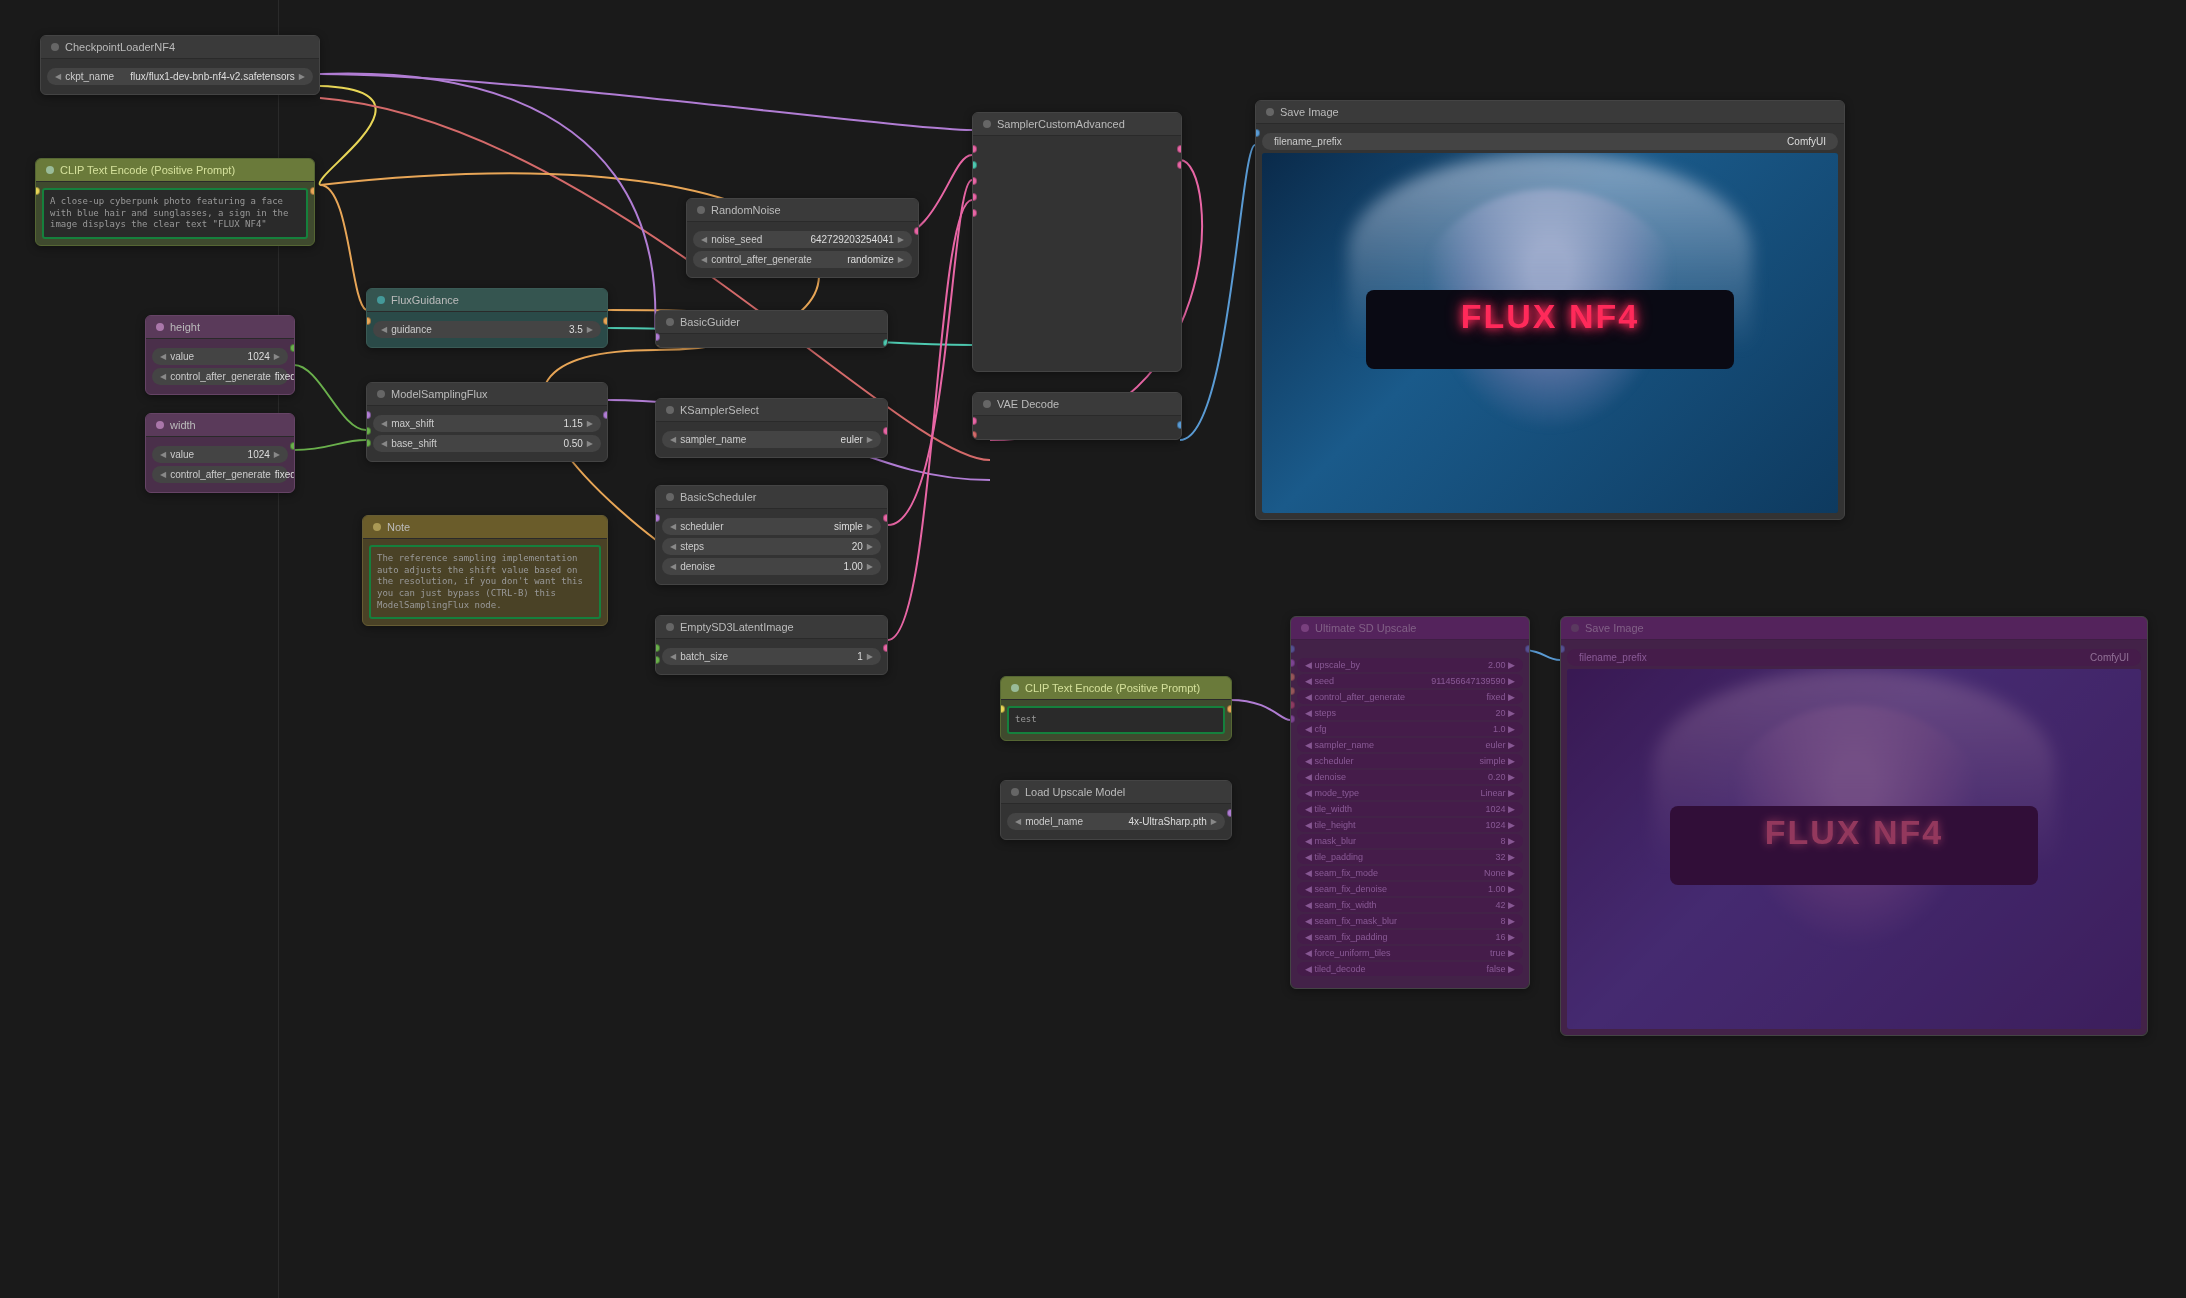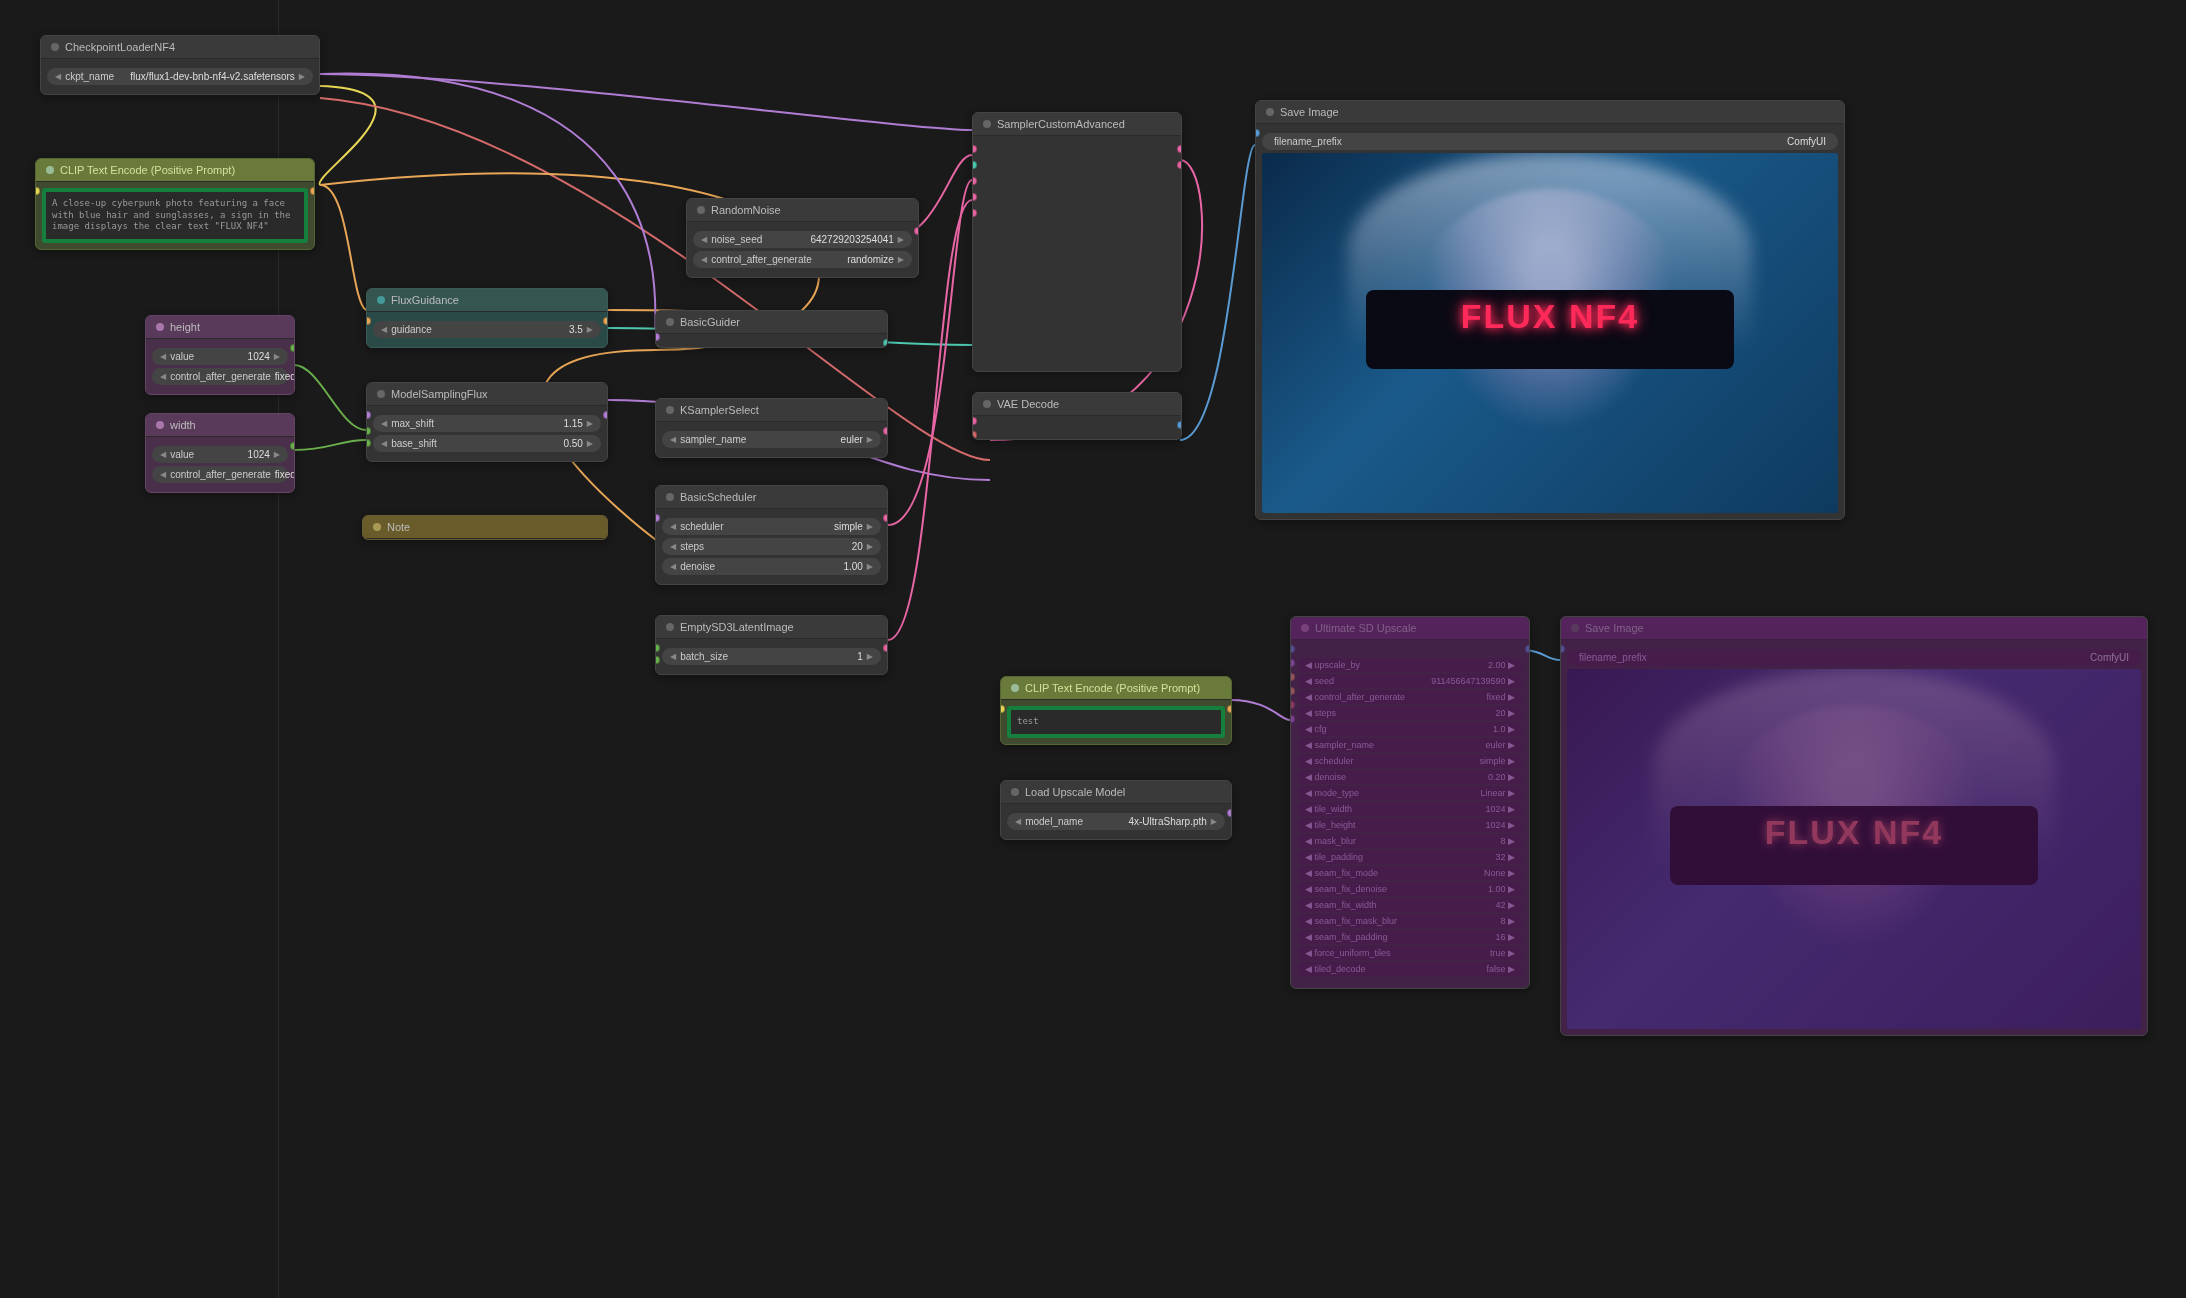--- a/index.html
+++ b/index.html
@@ -7,21 +7,21 @@
 .canvas{position:absolute;inset:0}
 svg.wires{position:absolute;inset:0;width:100%;height:100%;pointer-events:none}
 .node{position:absolute;background:#333;border:1px solid #444;border-radius:6px;overflow:hidden;box-shadow:0 2px 8px rgba(0,0,0,.4)}
 .node-title{background:#3a3a3a;padding:5px 10px;font-size:11px;color:#bbb;display:flex;align-items:center;gap:6px;border-bottom:1px solid #2a2a2a}
 .node-dot{width:8px;height:8px;border-radius:50%;background:#666}
 .node-body{padding:6px}
 .widget{background:#444;border-radius:10px;padding:3px 8px;margin:3px 0;display:flex;align-items:center;justify-content:space-between;font-size:10px;color:#ccc}
 .widget .tri-l,.widget .tri-r{font-size:8px;color:#888}
 .widget .lbl{flex:1;margin:0 4px}
 .widget .val{color:#ddd;margin-right:4px}
-.textbox{background:#2a2a2a;border:4px solid #15803d;border-radius:3px;padding:6px;font-family:monospace;font-size:9px;line-height:1.3;color:#999;min-height:40px}
+.textbox{background:#2a2a2a;border:2px solid #15803d;border-radius:3px;padding:6px;font-family:monospace;font-size:9px;line-height:1.3;color:#999;min-height:40px}
 .port{position:absolute;width:8px;height:8px;border-radius:50%;border:1px solid rgba(0,0,0,.3)}
 .port.left{left:-4px}.port.right{right:-4px}
 .c-purple{background:#b17dd4}.c-yellow{background:#e8d657}.c-orange{background:#e8a657}.c-pink{background:#e866a5}.c-teal{background:#4ec9b0}.c-blue{background:#5a9bd4}.c-green{background:#6ab04c}.c-red{background:#d46a6a}
 .clip-node .node-title{background:#6a7a3a;color:#d4e09b}
 .clip-node{background:#3f4a2e;border-color:#556633}
 .note-node .node-title{background:#6a5c2a}
 .note-node{background:#4a4226;border-color:#665c33}
 .height-node,.width-node{background:#4a2f4a;border-color:#664466}
 .height-node .node-title,.width-node .node-title{background:#5a3a5a}
 .flux-node{background:#2a4a48;border-color:#3a5a55}
@@ -173,20 +173,23 @@
  <div class="port left c-green" style="top:44px"></div>
  <div class="port left c-green" style="top:56px"></div>
  <div class="port right c-purple" style="top:28px"></div>
 </div>
 
 <div class="node note-node" style="left:362px;top:515px;width:246px">
  <div class="node-title">
         <span class="node-dot" style="background:#a95"></span>
         <span>Note</span>
       </div>
+ <div class="node-body">
+        <div class="textbox" style="background:#4a4226">The reference sampling implementation auto adjusts the shift value based on the resolution, if you don't want this you can just bypass (CTRL-B) this ModelSamplingFlux node.</div>
+      </div>
 </div>
 
 <div class="node" style="left:686px;top:198px;width:233px">
  <div class="node-title">
         <span class="node-dot"></span>
         <span>RandomNoise</span>
       </div>
  <div class="node-body">
   <div class="widget">
           <span class="tri-l">◀</span>

